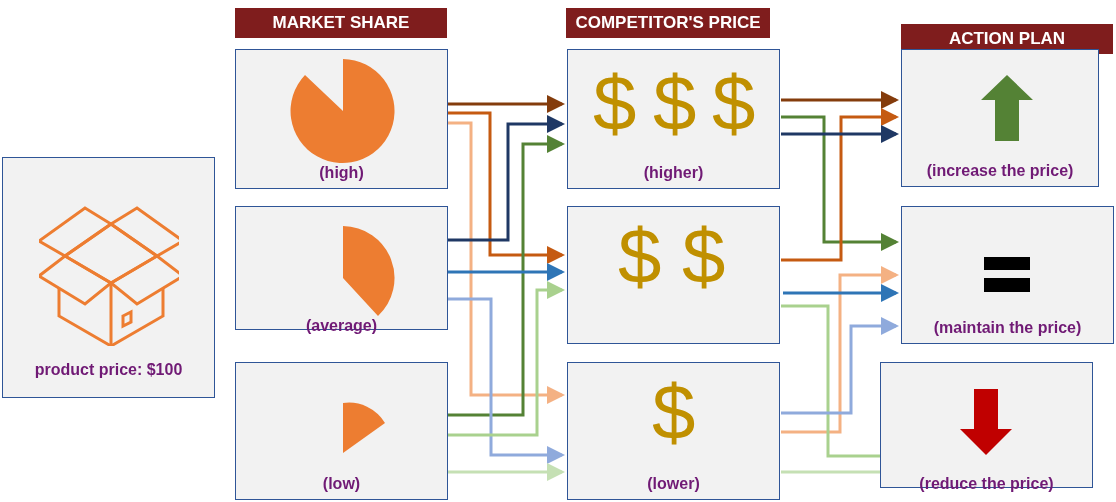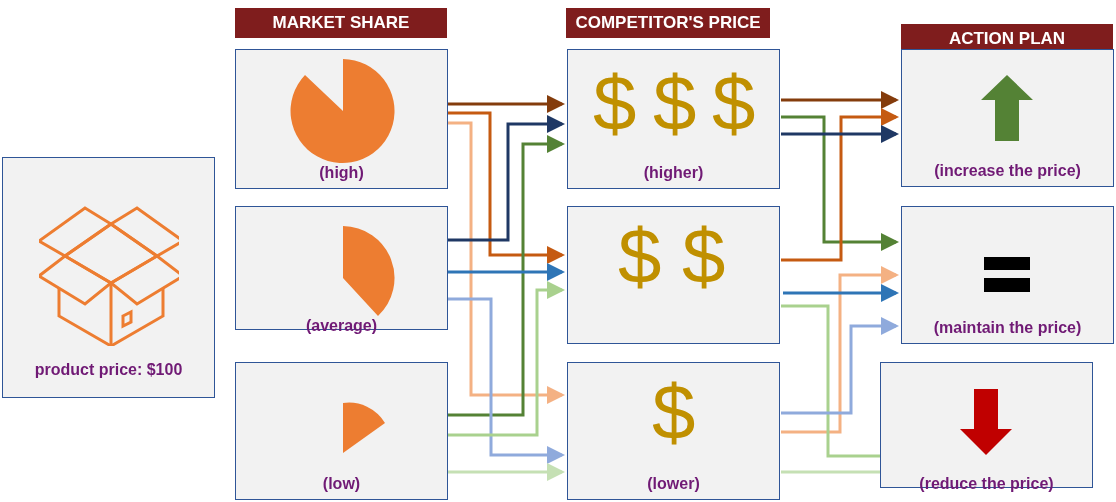--- a/index.html
+++ b/index.html
@@ -113,21 +113,21 @@
 </div>
 <div class="box" style="left:567px;top:206px;width:213px;height:138px;">
   <div class="dollar" style="left:50px;top:4px;">$</div>
   <div class="dollar" style="left:114px;top:4px;">$</div>
 </div>
 <div class="box" style="left:567px;top:362px;width:213px;height:138px;">
   <div class="dollar" style="left:84px;top:4px;">$</div>
   <div class="lbl" style="top:112px;">(lower)</div>
 </div>
 
-<div class="box" style="left:901px;top:49px;width:213px;height:138px;">
+<div class="box" style="left:901px;top:49px;width:198px;height:138px;">
   <svg style="position:absolute;left:79px;top:25px;" width="52" height="66" viewBox="0 0 52 66">
     <polygon points="26,0 52,25 38,25 38,66 14,66 14,25 0,25" fill="#548235"></polygon>
   </svg>
   <div class="lbl" style="top:112px;">(increase the price)</div>
 </div>
 <div class="box" style="left:901px;top:206px;width:213px;height:138px;">
   <div style="position:absolute;left:82px;top:50px;width:46px;height:35px;">
     <div style="position:absolute;left:0;top:0;width:46px;height:13px;background:#000;"></div>
     <div style="position:absolute;left:0;top:21px;width:46px;height:14px;background:#000;"></div>
   </div>

